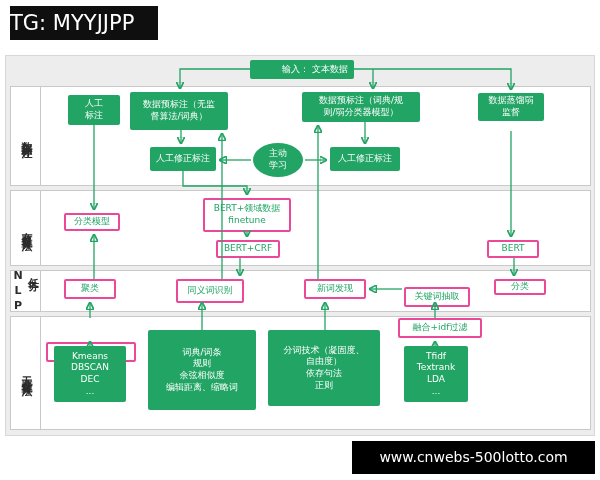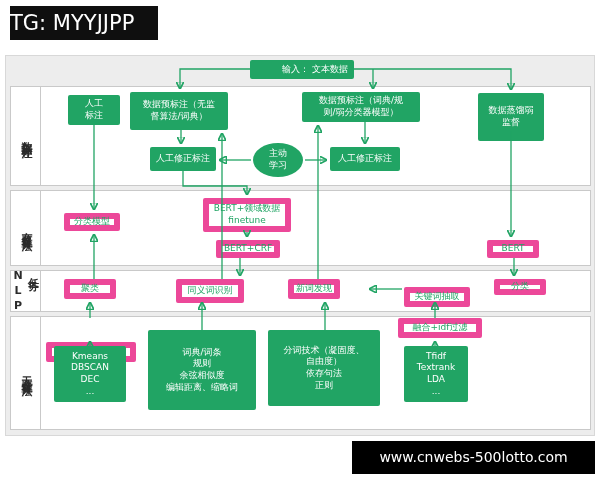--- a/index.html
+++ b/index.html
@@ -16,21 +16,21 @@
 
   .lane { position:absolute; background:#fff; border:1px solid #c9c9c9; }
   .lane-label { position:absolute; left:0; top:0; bottom:0; width:30px;
     border-right:1px solid #c9c9c9; display:flex; align-items:center; justify-content:center;
     writing-mode:vertical-lr; text-orientation:upright;
     font-size:11px; font-weight:bold; color:#2b2b2b; letter-spacing:2px; }
 
   .node { position:absolute; display:flex; align-items:center; justify-content:center;
     text-align:center; white-space:pre-line; border-radius:2px; line-height:1.3; }
   .gbox { background:#21a464; color:#fff; font-size:9px; }
-  .wbox { background:#fff; border:6px solid #ec4899; color:#21a464; font-size:9px; }
+  .wbox { background:#fff; border:2px solid #ec4899; color:#21a464; font-size:9px; }
   .ellipse { border-radius:50%; }
 
   svg.arrows { position:absolute; left:0; top:0; width:600px; height:480px; pointer-events:none; }
   svg.arrows path { fill:none; stroke:#21a464; stroke-width:1.3; }
 </style>
 </head>
 <body>
 
 <div class="wm-top">TG: MYYJJPP</div>
 
@@ -50,36 +50,36 @@
 </section>
 
 <div class="node gbox" style="left:250px; top:60px; width:104px; height:19px;padding-left:26px;">输入：  文本数据</div>
 
 <div class="node gbox" style="left:68px;  top:95px;  width:52px;  height:30px;">人工
 标注</div>
 <div class="node gbox" style="left:130px; top:92px;  width:98px;  height:38px;">数据预标注（无监
 督算法/词典）</div>
 <div class="node gbox" style="left:302px; top:92px;  width:118px; height:30px;">数据预标注（词典/规
 则/弱分类器模型）</div>
-<div class="node gbox" style="left:478px; top:93px;  width:66px;  height:48px;">数据蒸馏弱
+<div class="node gbox" style="left:478px; top:93px;  width:66px;  height:28px;">数据蒸馏弱
 监督</div>
 <div class="node gbox" style="left:150px; top:147px; width:66px;  height:24px;">人工修正标注</div>
 <div class="node gbox ellipse" style="left:253px; top:143px; width:50px; height:34px;">主动
 学习</div>
 <div class="node gbox" style="left:330px; top:147px; width:70px;  height:24px;">人工修正标注</div>
 
 <div class="node wbox" style="left:64px;  top:213px; width:56px; height:18px;">分类模型</div>
 <div class="node wbox" style="left:203px; top:198px; width:88px; height:34px;">BERT+领域数据
 finetune</div>
 <div class="node wbox" style="left:216px; top:240px; width:64px; height:18px;">BERT+CRF</div>
 <div class="node wbox" style="left:487px; top:240px; width:52px; height:18px;">BERT</div>
 
 <div class="node wbox" style="left:64px;  top:279px; width:52px; height:20px;">聚类</div>
 <div class="node wbox" style="left:176px; top:279px; width:68px; height:24px;">同义词识别</div>
-<div class="node wbox" style="left:288px; top:279px; width:52px; height:20px;">新词发现</div>
+<div class="node wbox" style="left:304px; top:279px; width:62px; height:20px;">新词发现</div>
 <div class="node wbox" style="left:404px; top:279px; width:66px; height:20px;margin-top:8px;">关键词抽取</div>
 <div class="node wbox" style="left:494px; top:279px; width:52px; height:16px;">分类</div>
 
 <div class="node wbox" style="left:46px;  top:318px; width:90px;  height:20px;margin-top:24px;">融合/改进/进化</div>
 <div class="node gbox" style="left:54px;  top:346px; width:72px;  height:56px;">Kmeans
 DBSCAN
 DEC
 ...</div>
 <div class="node gbox" style="left:148px; top:330px; width:108px; height:80px;">词典/词条
 规则

